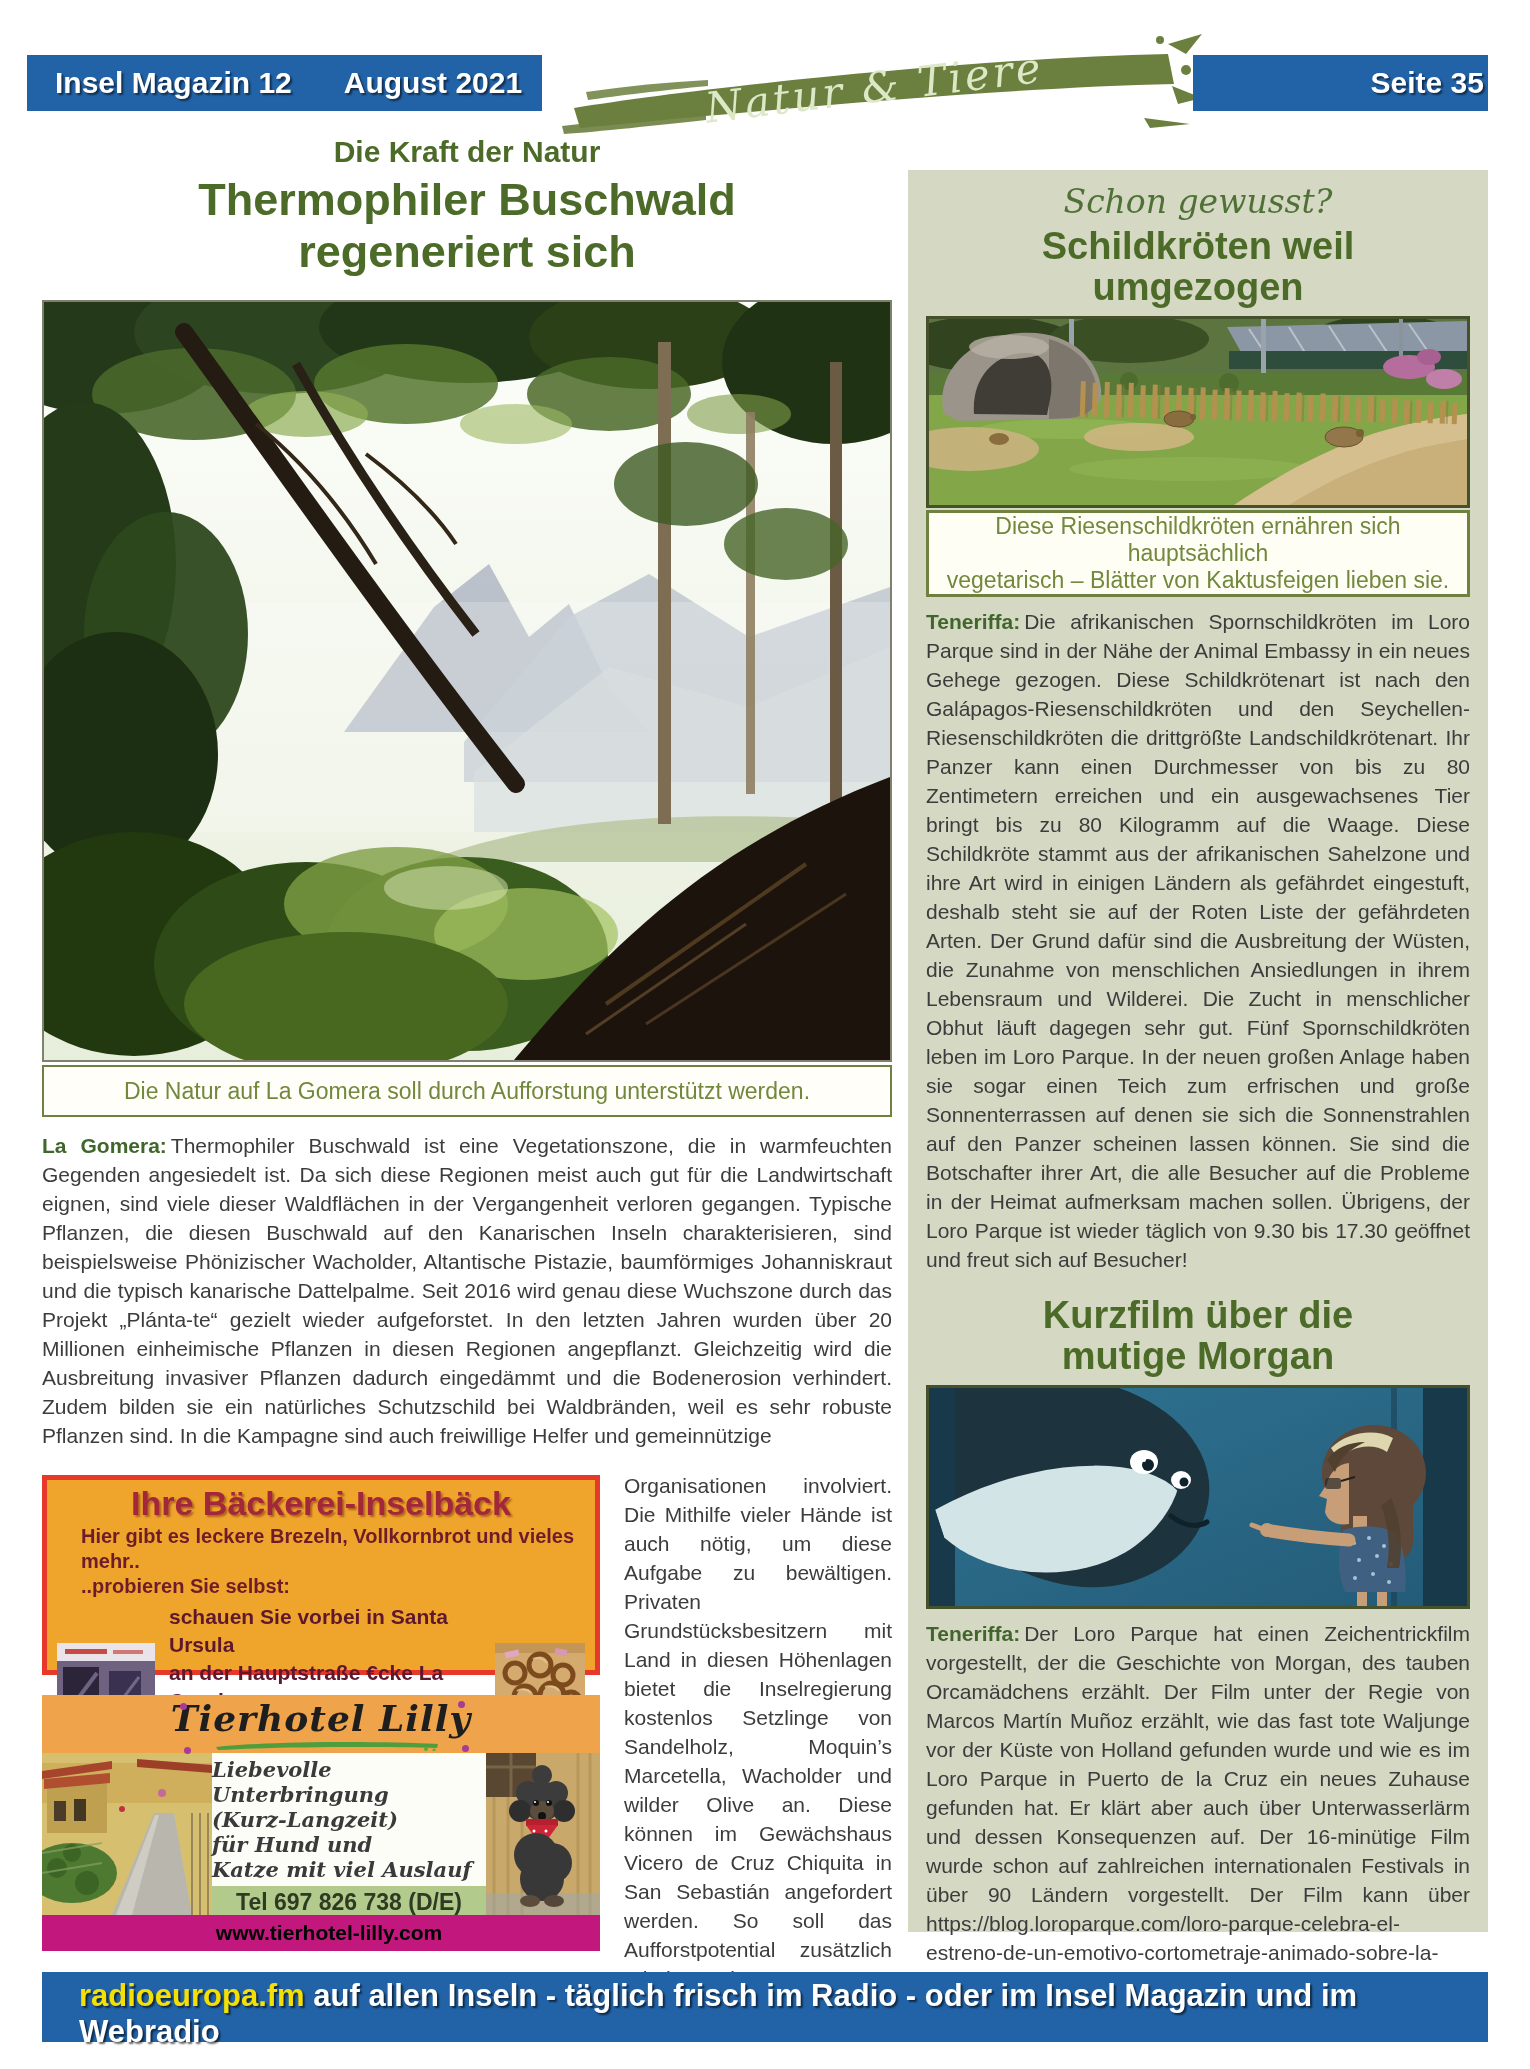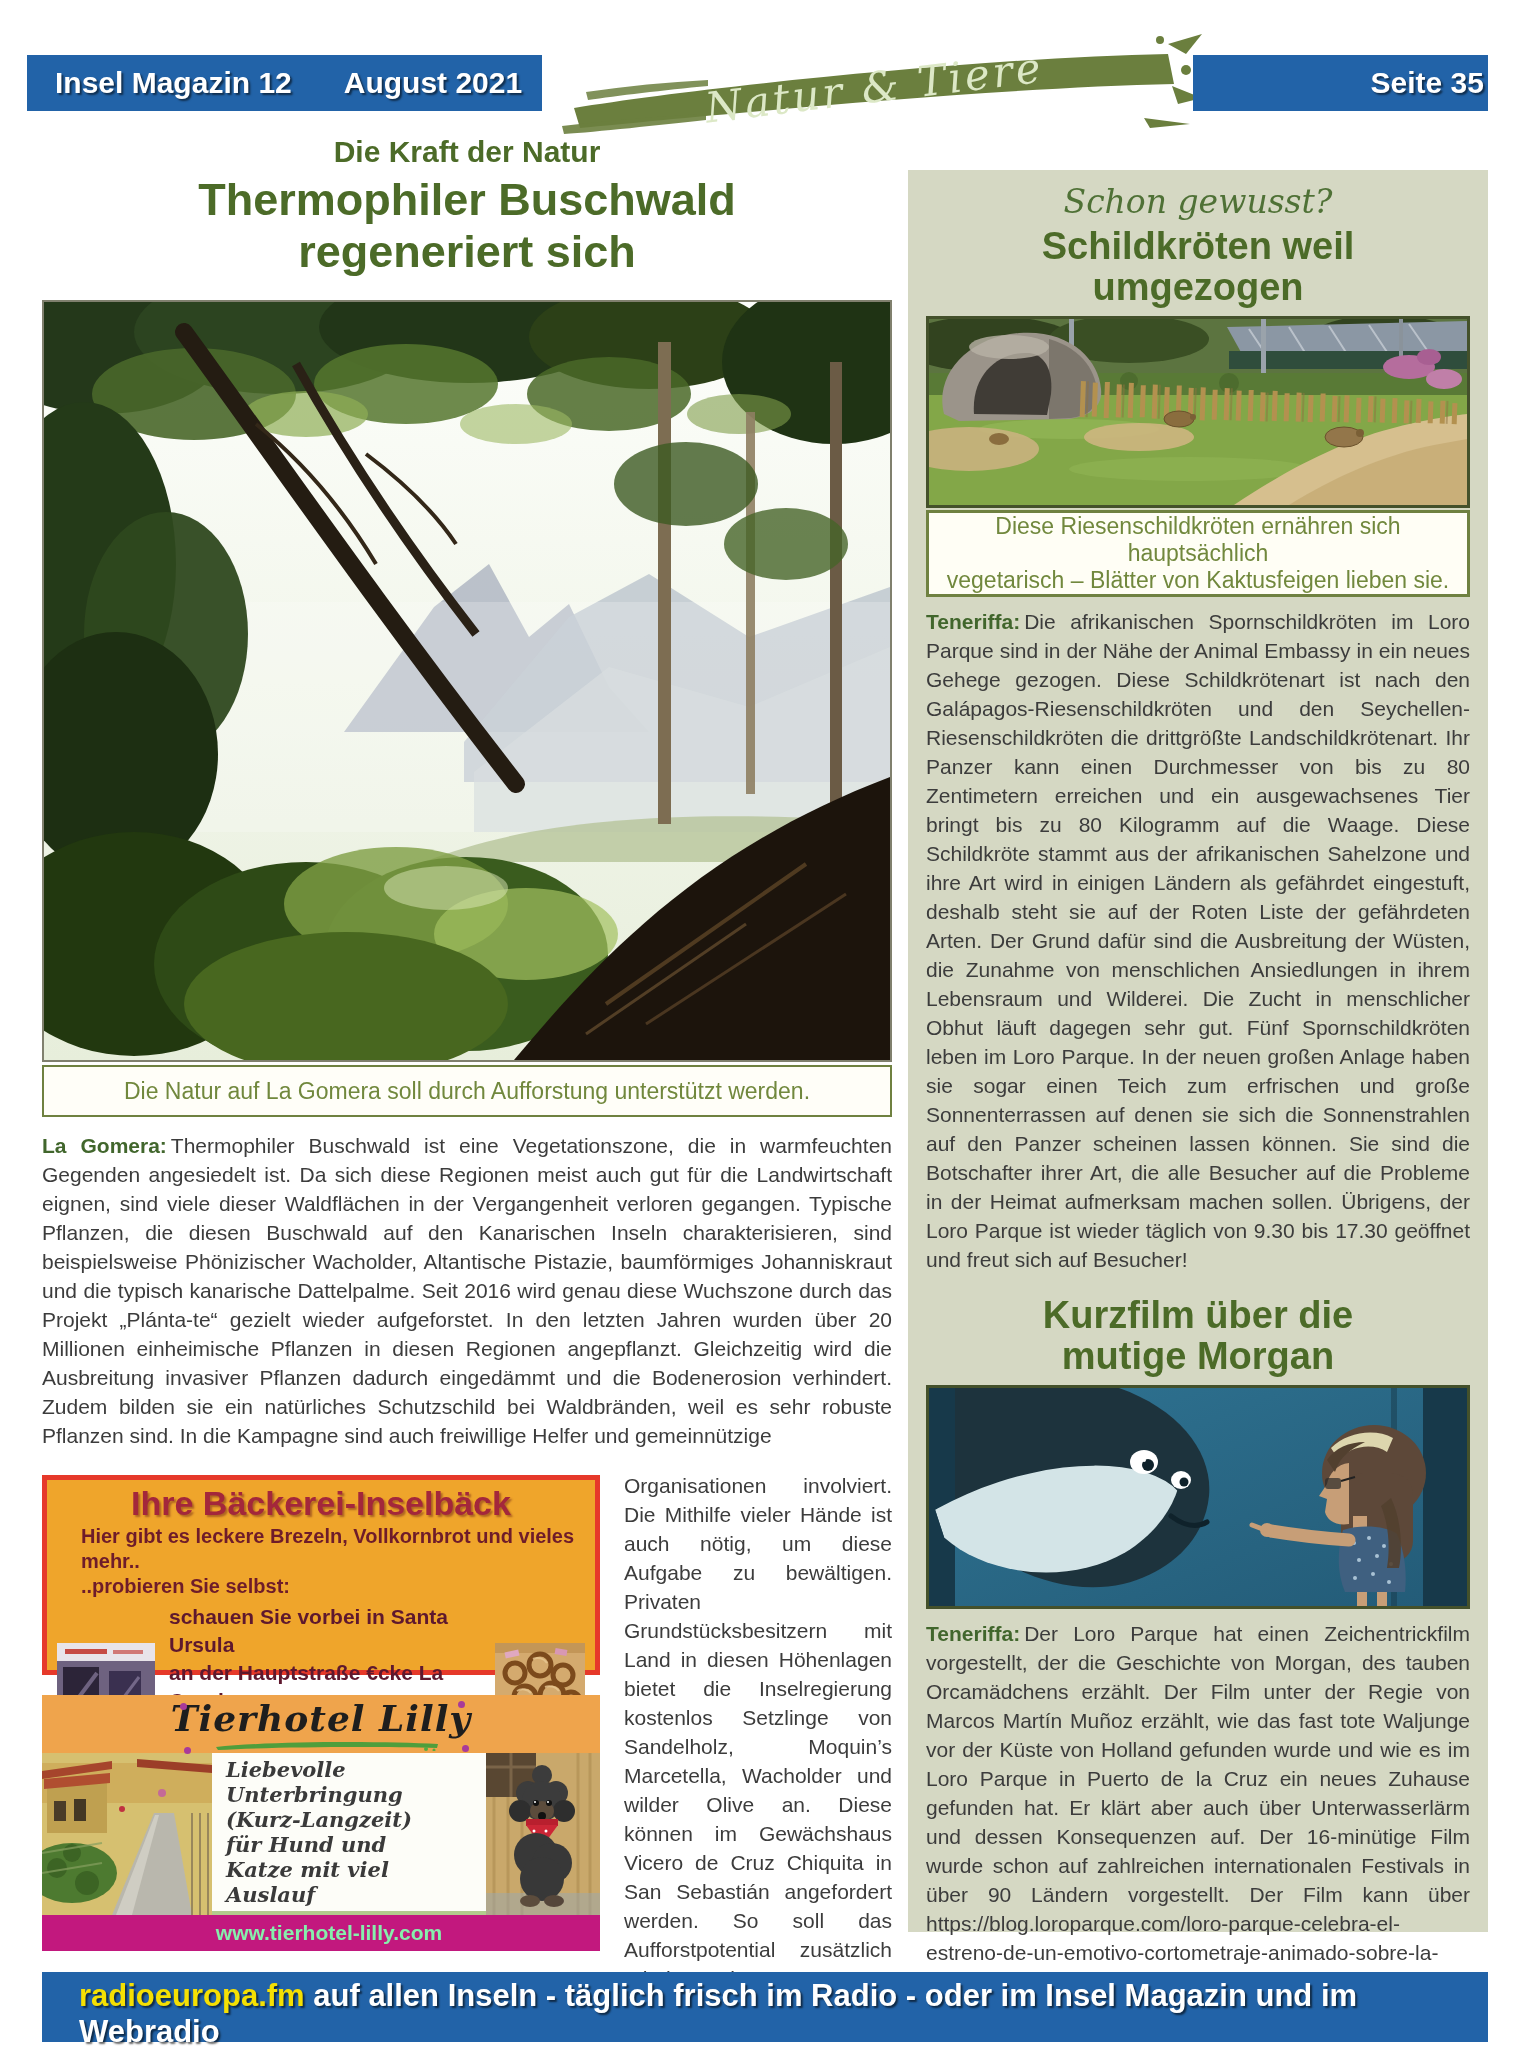--- a/index.html
+++ b/index.html
@@ -39,27 +39,27 @@
   .bakery-details{flex:1;font-size:21px;font-weight:bold;color:#5e182e;line-height:28px;padding-left:4px;}
 
   
   .tierhotel{margin-top:20px;height:256px;background:#efa44c;display:grid;
              grid-template-rows:58px 162px 36px;grid-template-columns:170px 1fr 114px;position:relative;}
   .th-top{grid-column:1/4;position:relative;text-align:center;}
   .th-title{font-family:"DejaVu Serif",serif;font-style:italic;font-weight:bold;
             font-size:36px;color:#1e1e1e;line-height:46px;letter-spacing:1px;}
   .th-underline{position:absolute;left:170px;top:44px;}
   .th-mid{grid-row:2;grid-column:2;display:flex;flex-direction:column;}
-  .th-textbox{background:#fdfdf8;flex:1;padding:4px 14px;
+  .th-textbox{background:#fdfdf8;flex:1;padding:4px 0;
               font-family:"DejaVu Serif",serif;font-style:italic;font-weight:bold;
               font-size:21px;line-height:25px;color:#3a3a3a;}
   .th-tel{background:#b2cb8d;height:32px;line-height:32px;text-align:center;
           font-weight:bold;font-size:23px;color:#2f3a22;}
   .th-bottom{grid-column:1/4;background:#c2187e;text-align:center;line-height:36px;
-             font-weight:bold;font-size:21px;color:#86efac;padding-left:16px;}
+             font-weight:bold;font-size:21px;color:#000000;padding-left:16px;}
   .th-photo{grid-row:2;overflow:hidden;}
   .th-photo svg{display:block;}
   .deco-dot{position:absolute;width:7px;height:7px;border-radius:50%;background:#a83a9a;}
 
   
   .rightcol{position:absolute;left:908px;top:170px;width:580px;height:1762px;
             background:#d5d8c3;box-sizing:border-box;padding:12px 18px;}
   .teaser{font-family:"DejaVu Serif",serif;font-style:italic;font-size:33px;
           color:#4f7136;text-align:center;line-height:40px;}
   .rheadline{font-size:38px;font-weight:bold;color:#4c6b28;text-align:center;line-height:41px;margin-top:4px;}

